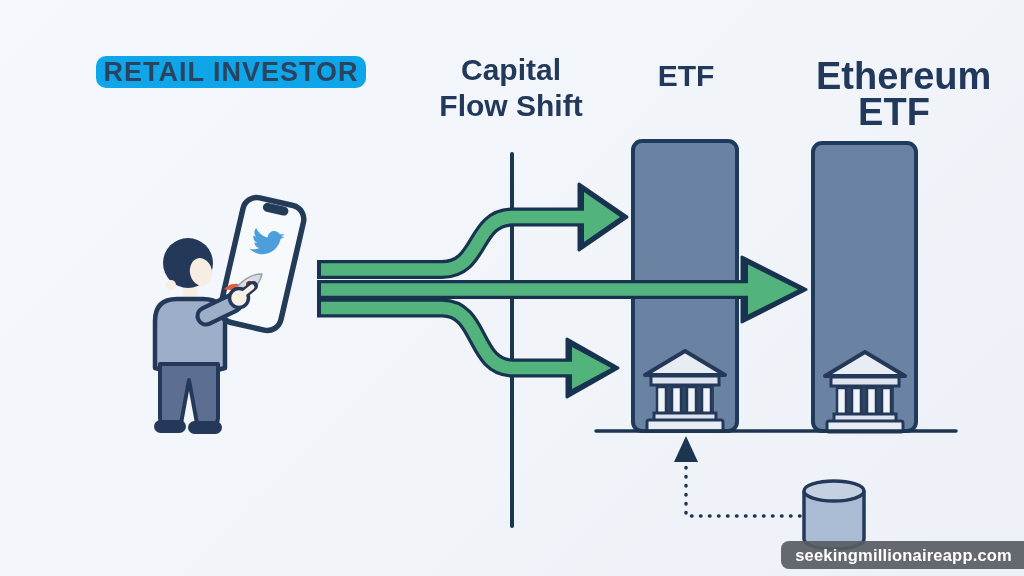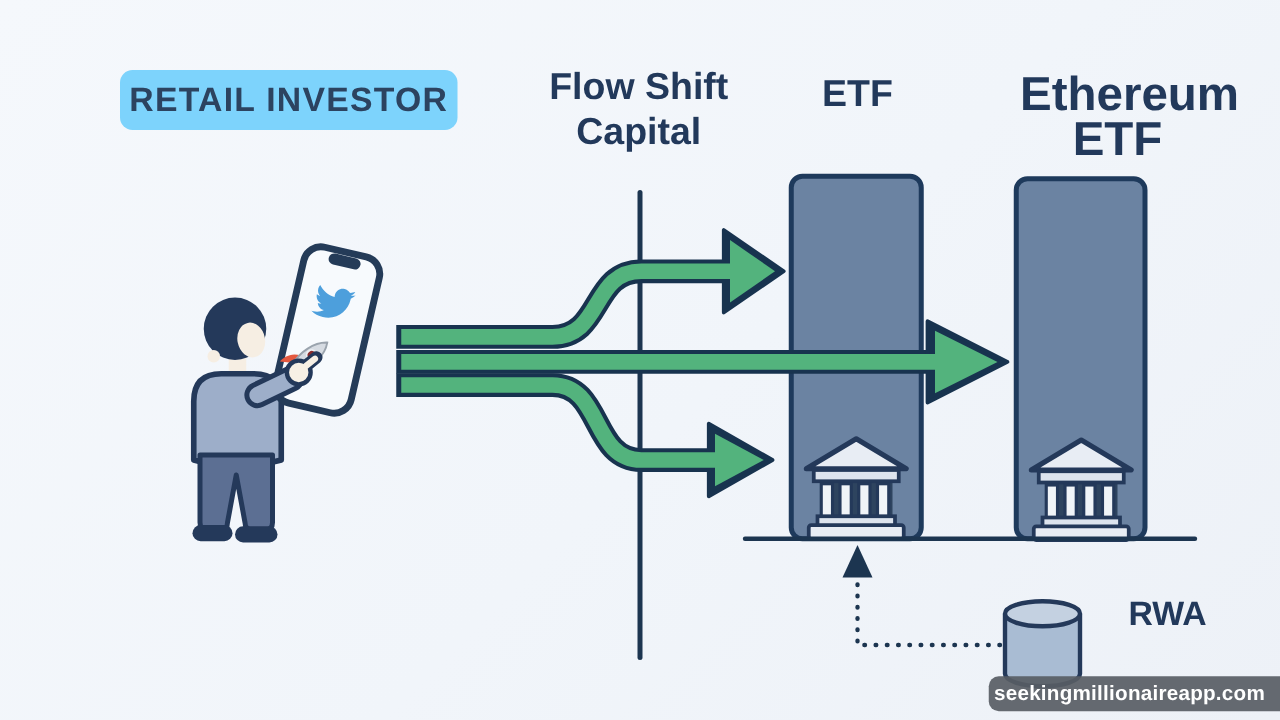--- a/index.html
+++ b/index.html
@@ -5,59 +5,58 @@
   html,body{margin:0;padding:0;}
   body{
     width:1024px;height:576px;position:relative;overflow:hidden;
     font-family:"Liberation Sans", sans-serif;
     background:linear-gradient(135deg,#f5f8fc 0%,#f1f5fa 55%,#edf1f7 100%);
   }
   .abs{position:absolute;}
   #diagram-svg{position:absolute;left:0;top:0;z-index:1;}
   .txt{position:absolute;z-index:2;color:#22395b;font-weight:700;text-align:center;}
   #retail-badge{
-    left:96px;top:56px;width:270px;height:48px;z-index:2;
-    background:#7dd3fc;border-radius:10px;
+    left:96px;top:56px;width:270px;height:32px;z-index:2;
+    background:#0ea5e9;border-radius:10px;
     display:flex;align-items:center;justify-content:center;
     color:#2c4360;font-weight:700;font-size:27px;letter-spacing:1px;
   }
   #capital-heading{left:416px;top:52px;width:190px;font-size:30px;line-height:36px;}
   #bitcoin-heading{left:614px;top:58px;width:144px;font-size:30px;line-height:36px;}
   #ethereum-heading{left:816px;top:58px;width:156px;font-size:38px;line-height:36px;}
   #tokenized-label{left:866px;top:476px;width:136px;font-size:27px;line-height:31px;}
   #watermark-badge{
     right:0;top:541px;z-index:3;height:28px;line-height:28px;
     background:rgba(88,93,100,0.92);border-radius:8px 0 0 8px;
-    padding:0 12px 0 4px;color:#ffffff;font-weight:700;font-size:16.5px;
+    padding:0 12px 0 14px;color:#ffffff;font-weight:700;font-size:16.5px;
     letter-spacing:0.2px;
   }
 </style>
 </head>
 <body>
 
 <div id="retail-badge" class="abs">
   <span>RETAIL INVESTOR</span>
 </div>
 
 <div id="capital-heading" class="txt">
+  <div>Capital</div>
   <div>Flow Shift</div>
-  <div>Capital</div>
 </div>
 
 <div id="bitcoin-heading" class="txt">
   <div>ETF</div>
 </div>
 
 <div id="ethereum-heading" class="txt">
   <div>Ethereum</div>
   <div>ETF</div>
 </div>
 
 <div id="tokenized-label" class="txt">
-  <div>RWA</div>
 </div>
 
 <div id="watermark-badge" class="abs">
   <span>seekingmillionaireapp.com</span>
 </div>
 
 <svg id="diagram-svg" width="1024" height="576" viewBox="0 0 1024 576">
 
   <defs>
 

